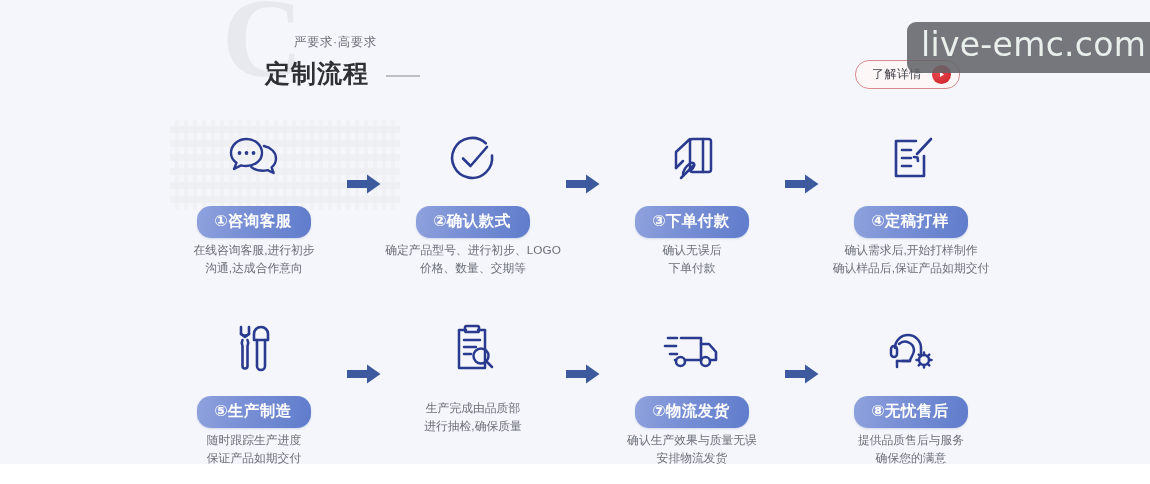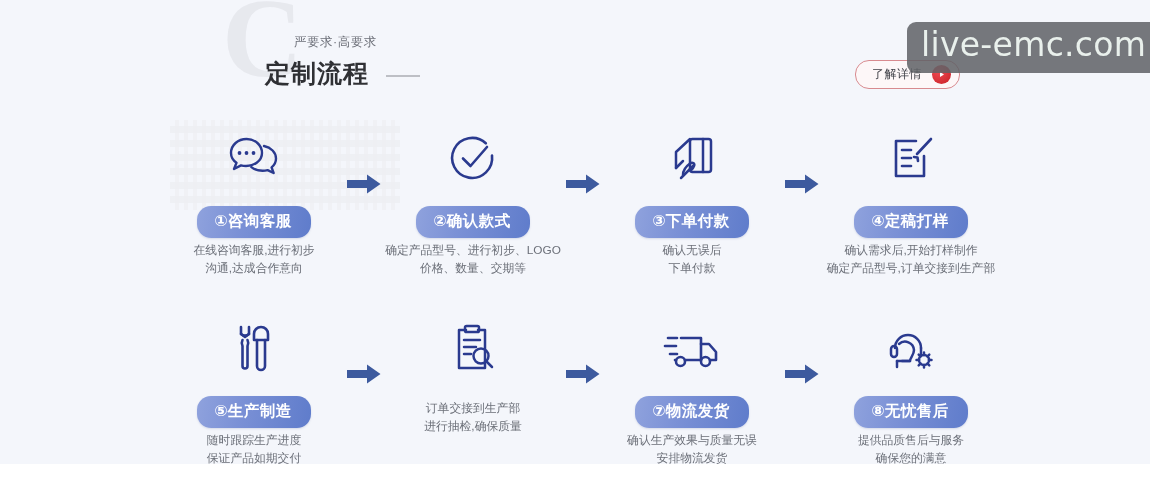--- a/index.html
+++ b/index.html
@@ -328,21 +328,21 @@
             <path d="M15 16 h9"></path>
             <path d="M15 24 h9"></path>
             <path d="M15 32 h9"></path>
             <path d="M30 20 L44 5"></path>
             <path d="M27 23 l3.5 .5 .5 3.5"></path>
           </svg>
         </div>
         <div class="step-pill">④定稿打样</div>
         <div class="step-desc">
           <span>确认需求后,开始打样制作</span>
-          <span>确定产品型号,订单交接到生产部</span>
+          <span>确认样品后,保证产品如期交付</span>
         </div>
       </div>
 
     </div>
 
     <div class="row">
 
       <div class="step">
         <div class="step-icon">
           <svg width="46" height="52" viewBox="0 0 46 52" fill="none" stroke="#2a3a8f" stroke-width="2.6" stroke-linecap="round" stroke-linejoin="round">
@@ -372,21 +372,21 @@
             <path d="M16 7 H9 v38 h26 V7 h-7"></path>
             <rect x="15" y="3" width="14" height="6" rx="1.6"></rect>
             <path d="M14 17 h16"></path>
             <path d="M14 24 h12"></path>
             <path d="M14 31 h7"></path>
             <circle cx="31" cy="33" r="7.5"></circle>
             <path d="M36.5 38.5 L42 44"></path>
           </svg>
         </div>
         <div class="step-desc">
-          <span>订单交接到生产部</span>
+          <span>生产完成由品质部</span>
           <span>进行抽检,确保质量</span>
         </div>
       </div>
 
       <div class="arrow">
         <svg width="34" height="20" viewBox="0 0 34 20">
           <path d="M0 6 H20 V0.5 L33.5 10 L20 19.5 V14 H0 Z" fill="#3d5a9e"></path>
         </svg>
       </div>
 

